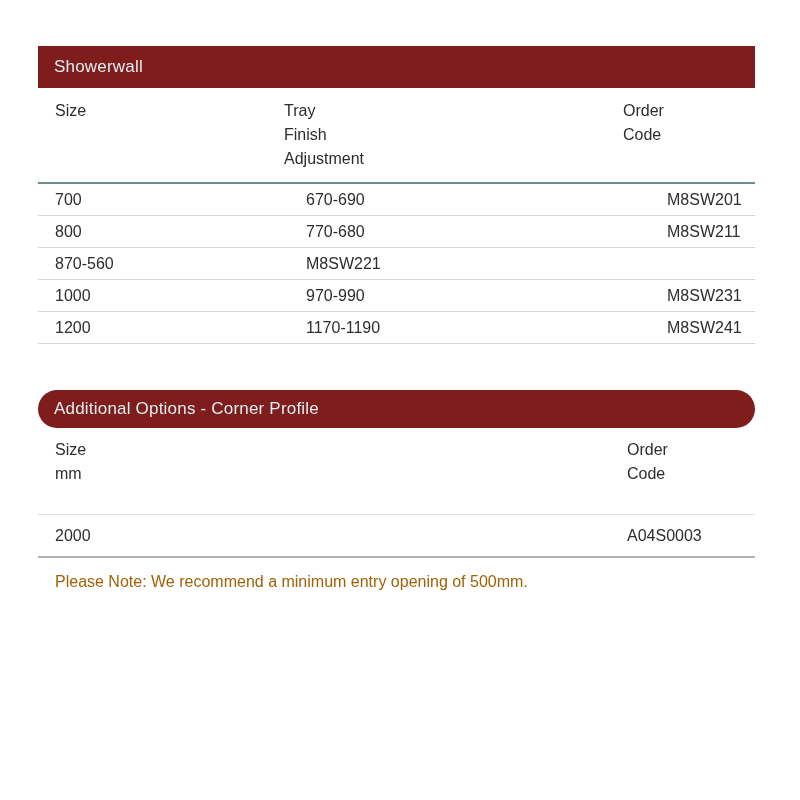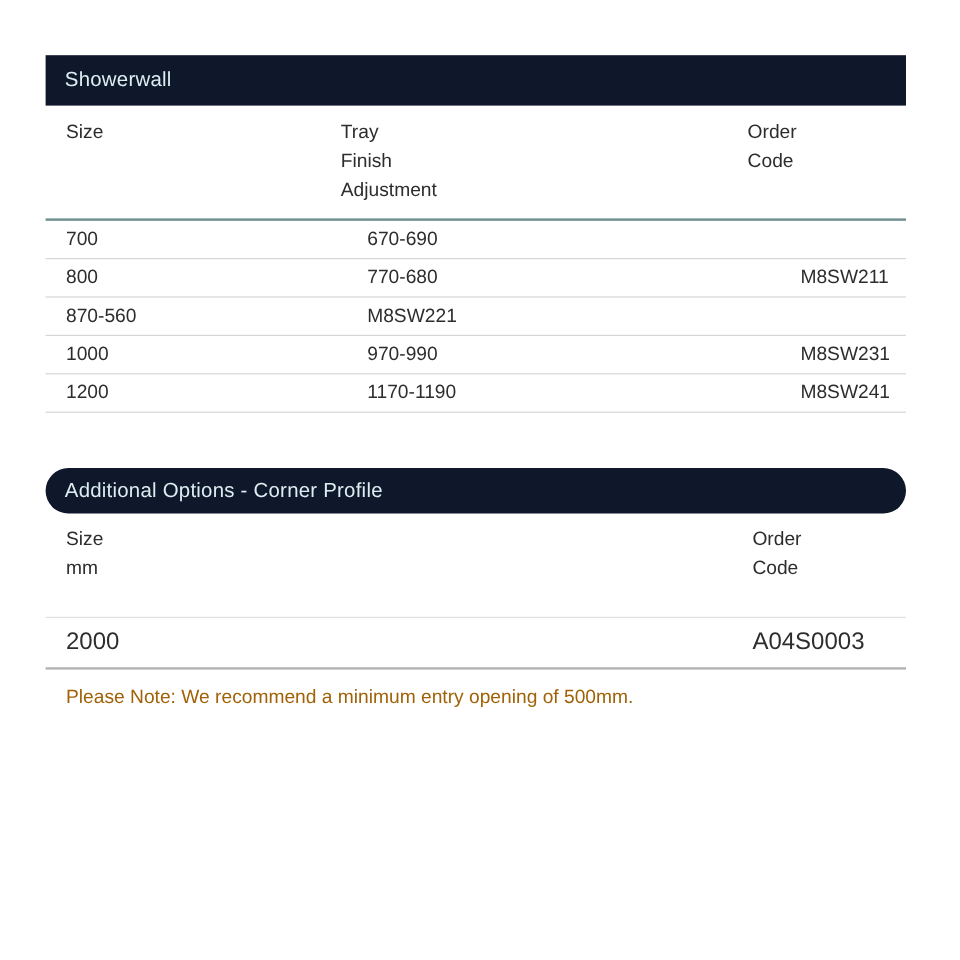--- a/index.html
+++ b/index.html
@@ -11,21 +11,21 @@
     overflow: hidden;
   }
   .sheet {
     position: relative;
     width: 717px;
     margin: 46px 45px 0 38px;
   }
 
   
   .band {
-    background: #0f172a;
+    background: #7f1d1d;
     color: #dceef1;
     display: flex;
     align-items: center;
     padding-left: 16px;
     font-size: 17px;
     letter-spacing: .2px;
   }
   .band-1 { height: 42px; }
   .band-2 { height: 38px; border-radius: 19px; }
 
@@ -68,21 +68,21 @@
   }
   .t2-headers .col {
     font-size: 16px;
     line-height: 24px;
     white-space: pre-line;
   }
   .t2-row {
     height: 43px;
     align-items: center;
     border-bottom: 2px solid #b3b3b3;
-    font-size: 20px;
+    font-size: 16px;
   }
   .t2-row > div { display: flex; align-items: center; height: 100%; }
 
   .note {
     margin-top: 15px;
     padding-left: 17px;
     font-size: 16px;
     color: #a16207;
   }
 </style>
@@ -101,20 +101,21 @@
       <div class="col">Tray
 Finish
 Adjustment</div>
       <div class="col">Order
 Code</div>
     </div>
 
     <div class="t1-grid t1-row">
       <div>700</div>
       <div>670-690</div>
+      <div>M8SW201</div>
     </div>
     <div class="t1-grid t1-row">
       <div>800</div>
       <div>770-680</div>
       <div>M8SW211</div>
     </div>
     <div class="t1-grid t1-row">
       <div>870-560</div>
       <div>M8SW221</div>
     </div>

